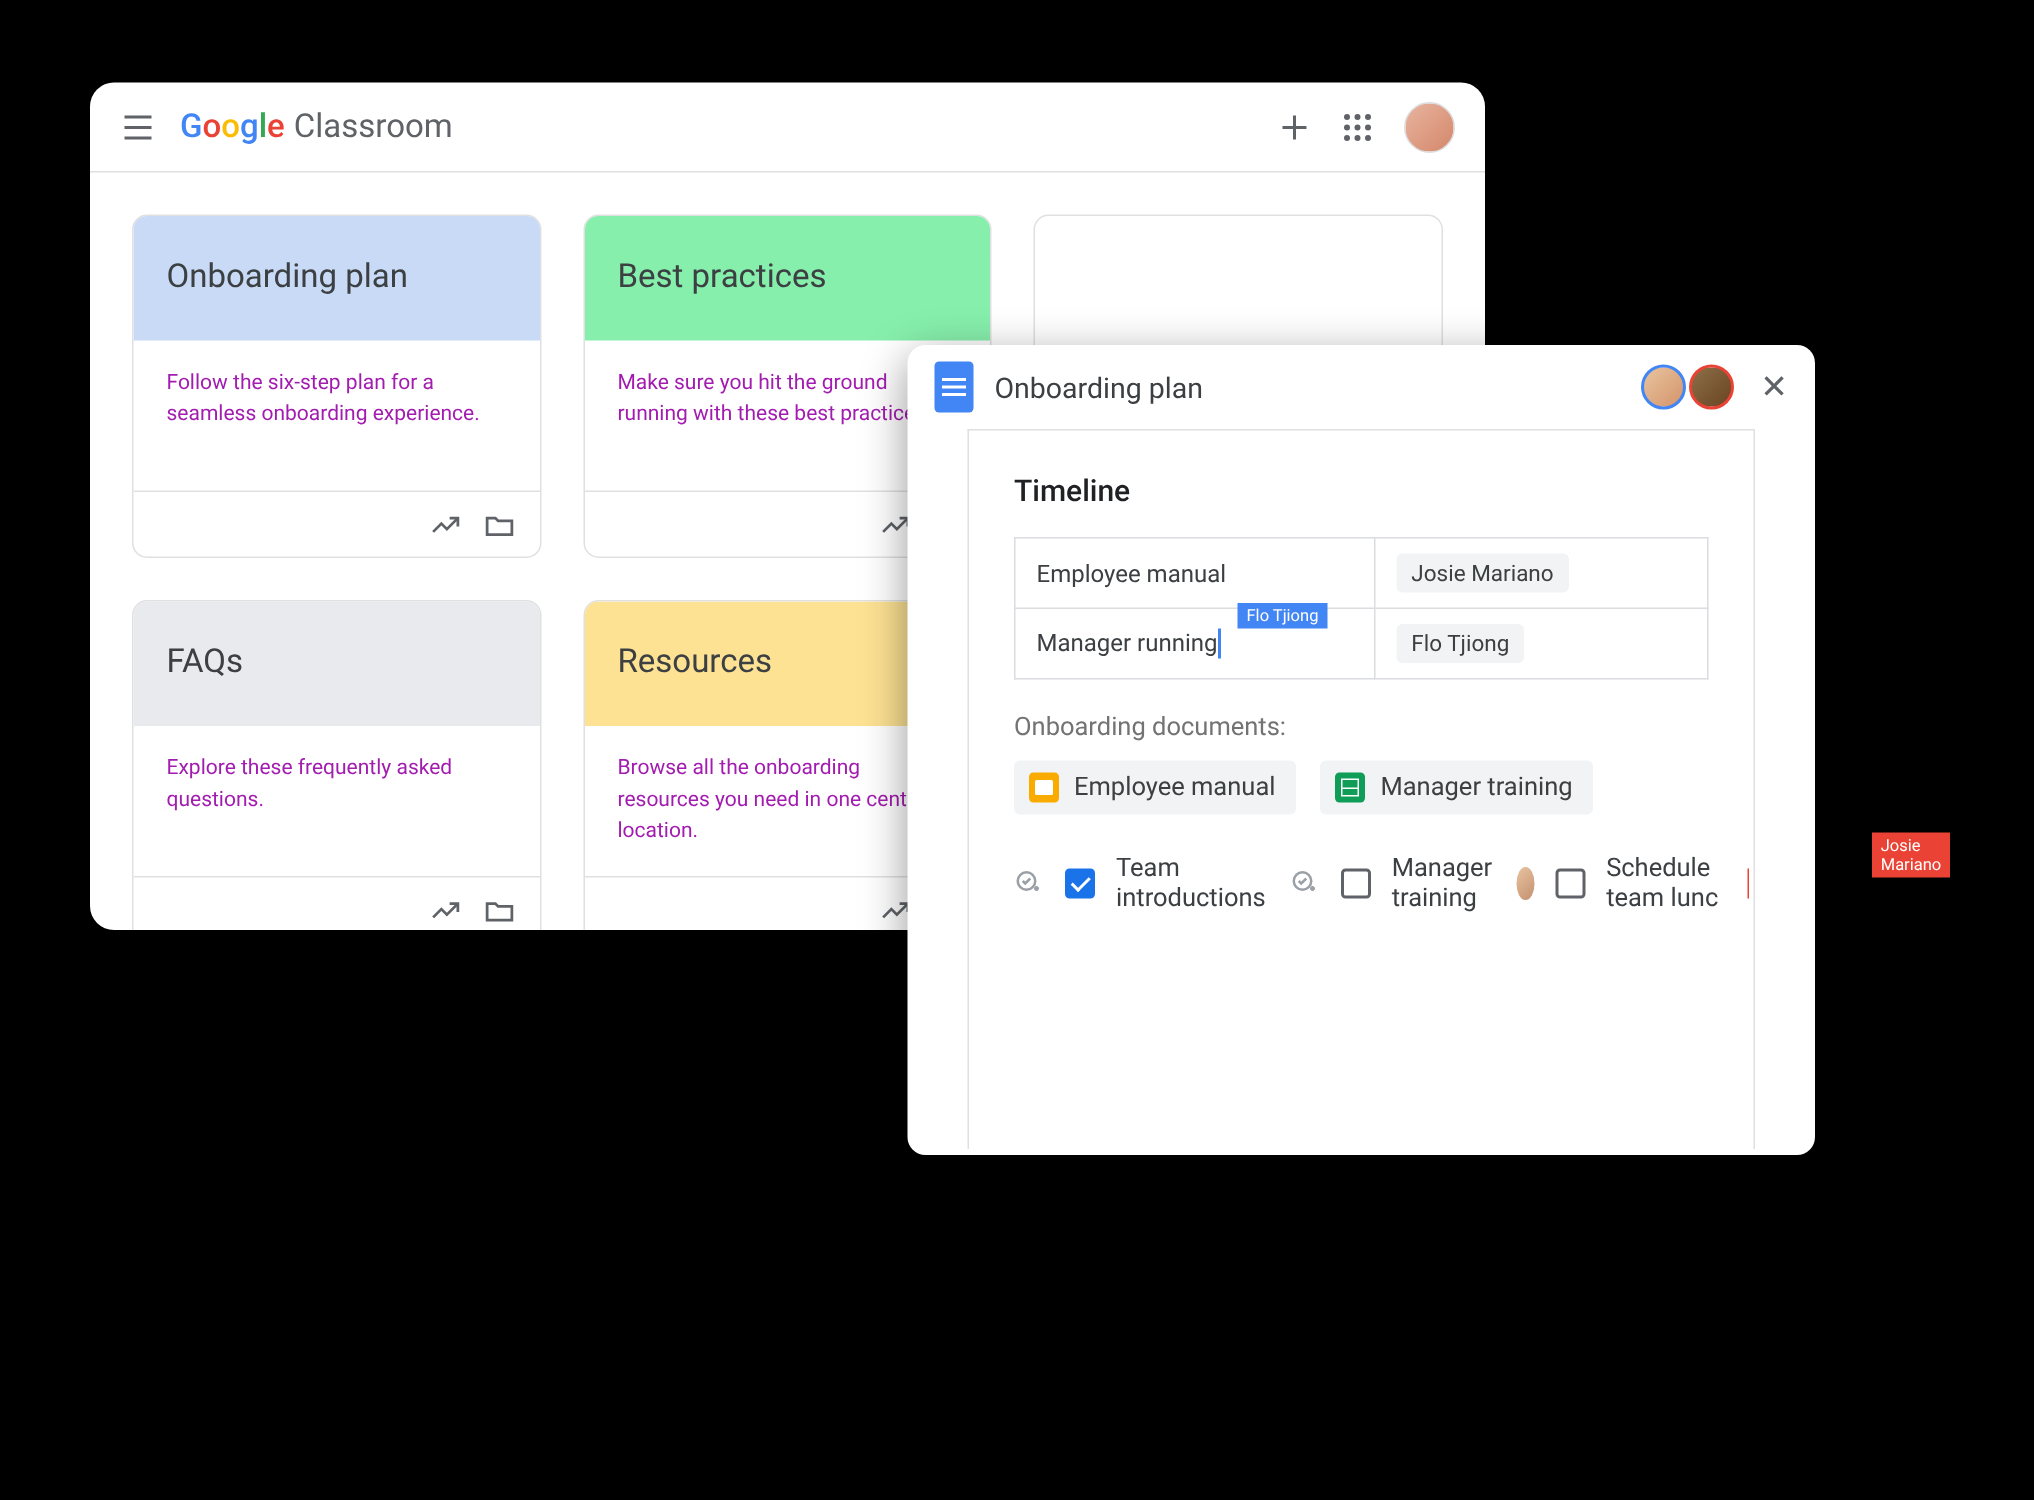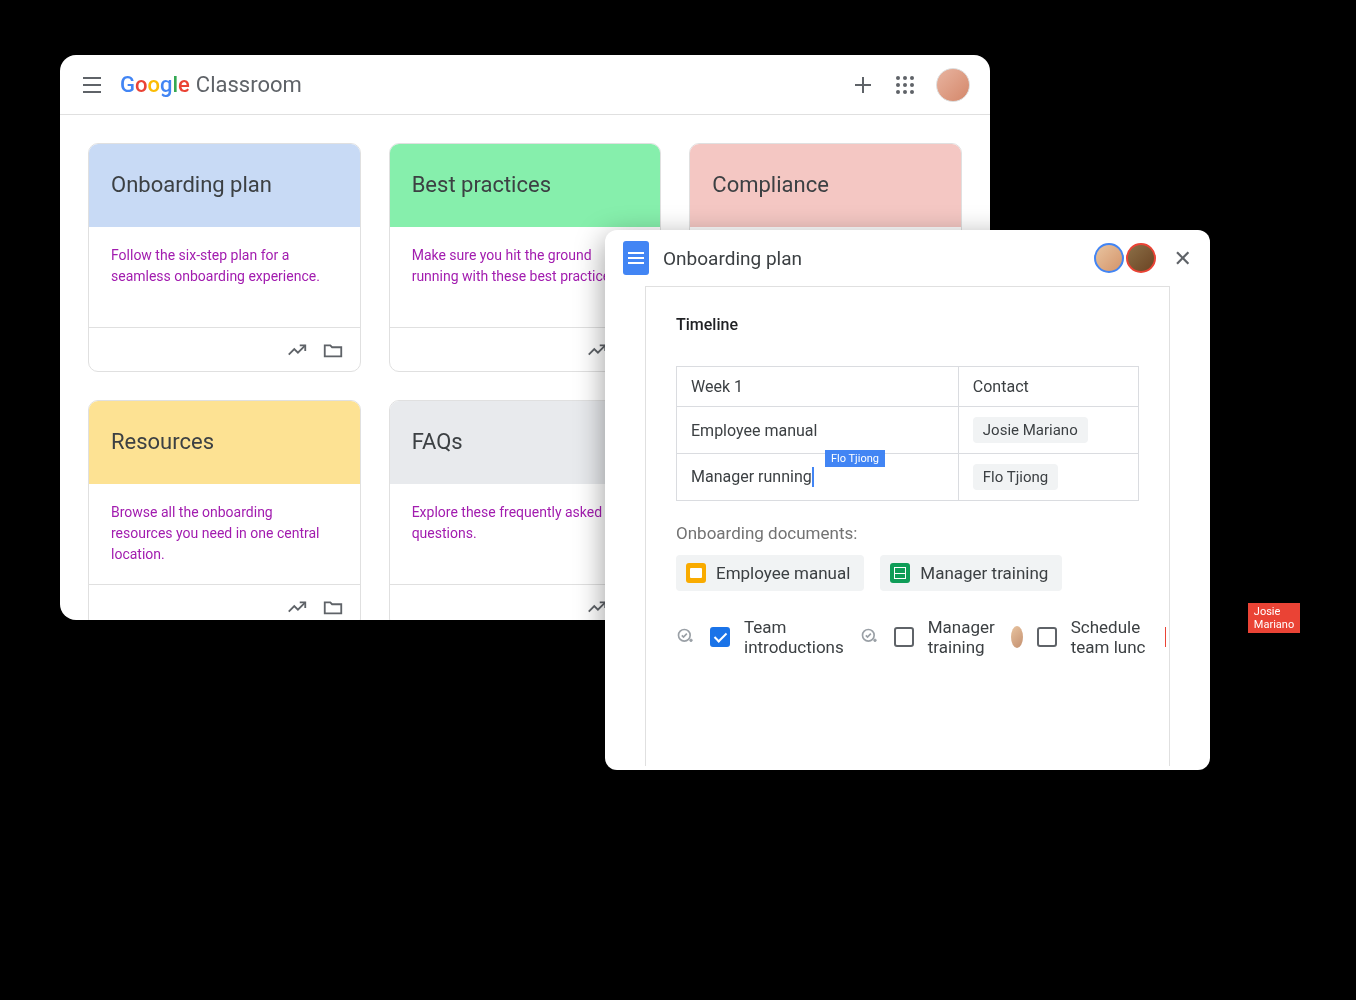--- a/index.html
+++ b/index.html
@@ -89,21 +89,21 @@
     .collab-avatar { width:30px; height:30px; border-radius:50%; border:2px solid; }
     .av1 { background:linear-gradient(135deg,#e8c4a0,#d4946a); border-color:#4285f4; }
     .av2 { background:linear-gradient(135deg,#8b6f47,#6b4423); border-color:#ea4335; margin-left:-6px; }
     .close-x { font-size:22px; color:#5f6368; cursor:pointer; margin-left:10px; font-weight:300; }
     .doc-content-wrap { padding: 0 40px; }
     .doc-page {
       border:1px solid #e0e0e0; border-bottom:none;
       padding: 28px 30px 0;
       height: 480px;
     }
-    .section-title { font-size:16px; color:#202124; margin-bottom:32px; font-weight:500; }
+    .section-title { font-size:20px; color:#202124; margin-bottom:19px; font-weight:500; }
     .timeline-table { width:100%; border:1px solid #dadce0; border-collapse:collapse; margin-bottom:22px; }
     .timeline-table td { border:1px solid #dadce0; padding:10px 14px; font-size:16px; color:#3c4043; vertical-align:middle; position:relative; }
     .contact-chip { background:#f1f3f4; padding:4px 10px; border-radius:4px; font-size:15px; display:inline-block; }
     .cursor-tag { position:absolute; background:#4285f4; color:#fff; font-size:11px; padding:2px 6px; top:-4px; }
     .cursor-line { display:inline-block; width:2px; height:20px; vertical-align:middle; }
     .cursor-line.blue { background:#4285f4; }
     .cursor-line.red { background:#ea4335; }
     .docs-label { font-size:17px; color:#737373; margin-bottom:12px; }
     .doc-chips { display:flex; gap:16px; margin-bottom:26px; }
     .doc-chip { background:#f1f3f4; padding:8px 14px 8px 10px; border-radius:4px; display:flex; align-items:center; gap:10px; font-size:17px; color:#3c4043; }
@@ -183,43 +183,42 @@
             </svg>
           </div>
         <div class="folder-icon">
             <svg viewBox="0 0 24 24" fill="none" stroke="#5f6368" stroke-width="2">
               <path d="M3 7h6l2 2h10v10H3z"></path>
             </svg>
           </div>
       </div>
     </div>
     <div class="card">
-      <div class="card-head c-pink">Compliance</div>
       <div class="card-body"></div>
+    </div>
+    <div class="card">
+      <div class="card-head c-gray">FAQs</div>
+      <div class="card-body">Explore these frequently asked questions.</div>
+      <div class="card-footer">
+        <div class="trend-icon">
+            <svg viewBox="0 0 24 24" fill="none" stroke="#5f6368" stroke-width="2">
+              <polyline points="3,17 9,11 13,15 21,7"></polyline>
+              <polyline points="15,7 21,7 21,13"></polyline>
+            </svg>
+          </div>
+        <div class="folder-icon">
+            <svg viewBox="0 0 24 24" fill="none" stroke="#5f6368" stroke-width="2">
+              <path d="M3 7h6l2 2h10v10H3z"></path>
+            </svg>
+          </div>
+      </div>
     </div>
     <div class="card">
       <div class="card-head c-yellow">Resources</div>
       <div class="card-body">Browse all the onboarding resources you need in one central location.</div>
-      <div class="card-footer">
-        <div class="trend-icon">
-            <svg viewBox="0 0 24 24" fill="none" stroke="#5f6368" stroke-width="2">
-              <polyline points="3,17 9,11 13,15 21,7"></polyline>
-              <polyline points="15,7 21,7 21,13"></polyline>
-            </svg>
-          </div>
-        <div class="folder-icon">
-            <svg viewBox="0 0 24 24" fill="none" stroke="#5f6368" stroke-width="2">
-              <path d="M3 7h6l2 2h10v10H3z"></path>
-            </svg>
-          </div>
-      </div>
-    </div>
-    <div class="card">
-      <div class="card-head c-gray">FAQs</div>
-      <div class="card-body">Explore these frequently asked questions.</div>
       <div class="card-footer">
         <div class="trend-icon">
             <svg viewBox="0 0 24 24" fill="none" stroke="#5f6368" stroke-width="2">
               <polyline points="3,17 9,11 13,15 21,7"></polyline>
               <polyline points="15,7 21,7 21,13"></polyline>
             </svg>
           </div>
         <div class="folder-icon">
             <svg viewBox="0 0 24 24" fill="none" stroke="#5f6368" stroke-width="2">
               <path d="M3 7h6l2 2h10v10H3z"></path>
@@ -242,24 +241,20 @@
       <div class="collab-avatar av1"></div>
       <div class="collab-avatar av2"></div>
       <div class="close-x">✕</div>
     </div>
   </div>
   <div class="doc-content-wrap">
     <div class="doc-page">
       <div class="section-title">Timeline</div>
       <table class="timeline-table">
         <tbody>
-            <tr>
-          <td style="width:61%">Week 1</td>
-          <td>Contact</td>
-        </tr>
         <tr>
           <td>Employee manual</td>
           <td><span class="contact-chip">Josie Mariano</span></td>
         </tr>
         <tr>
           <td style="position:relative;">
             <span>Manager running</span><span class="cursor-line blue"></span>
             <span class="cursor-tag" style="left:148px;">Flo Tjiong</span>
           </td>
           <td><span class="contact-chip">Flo Tjiong</span></td>

